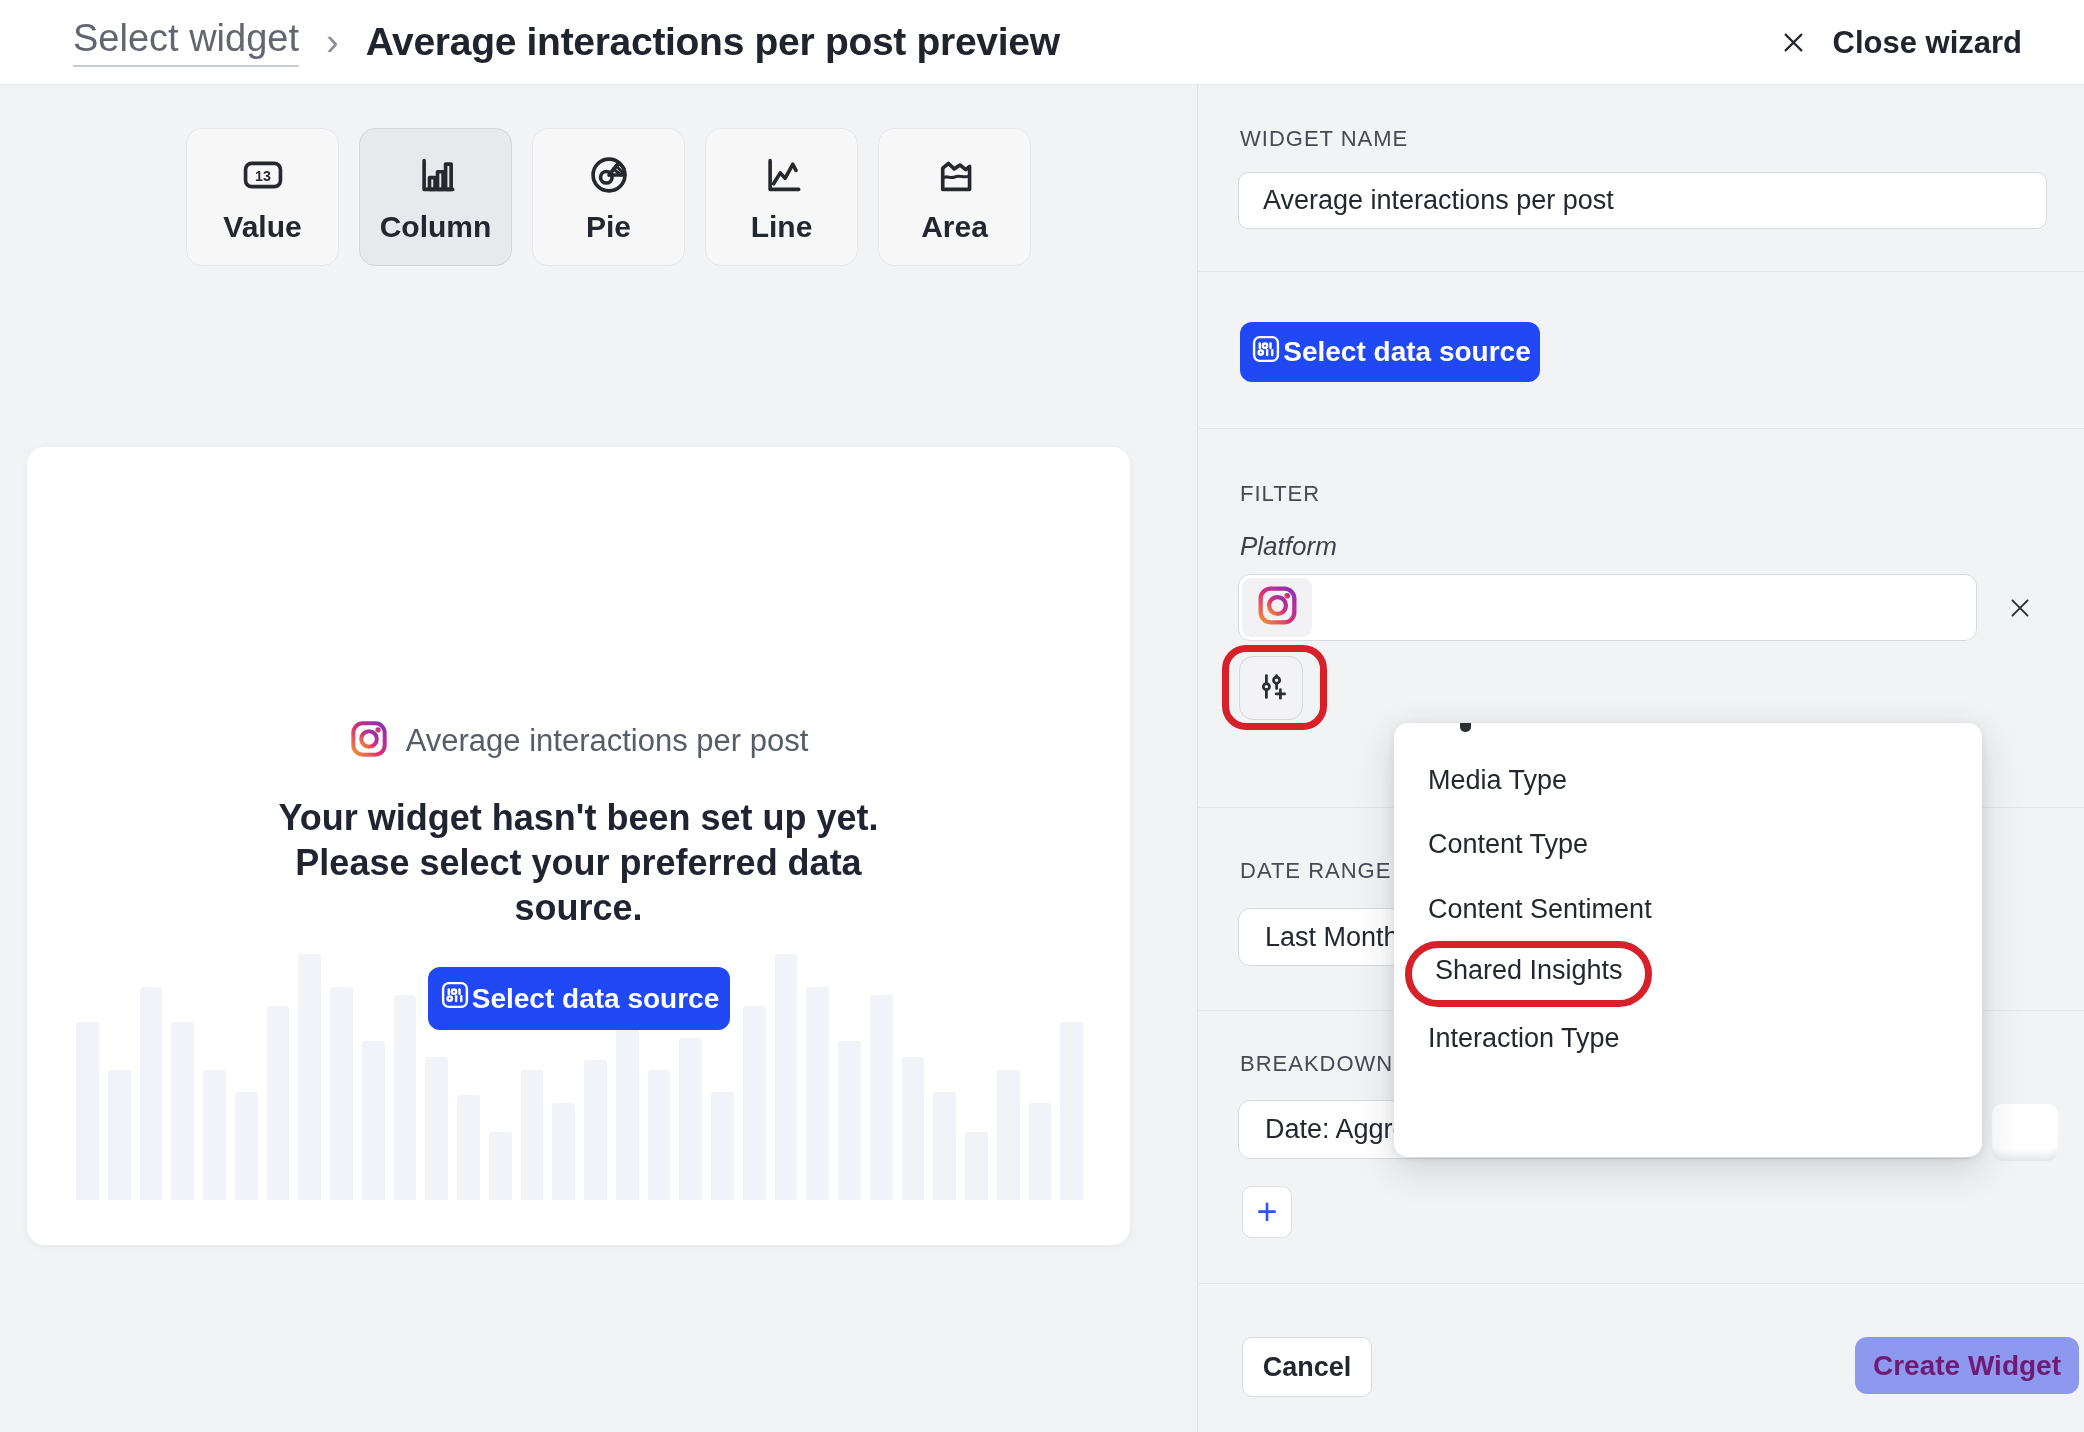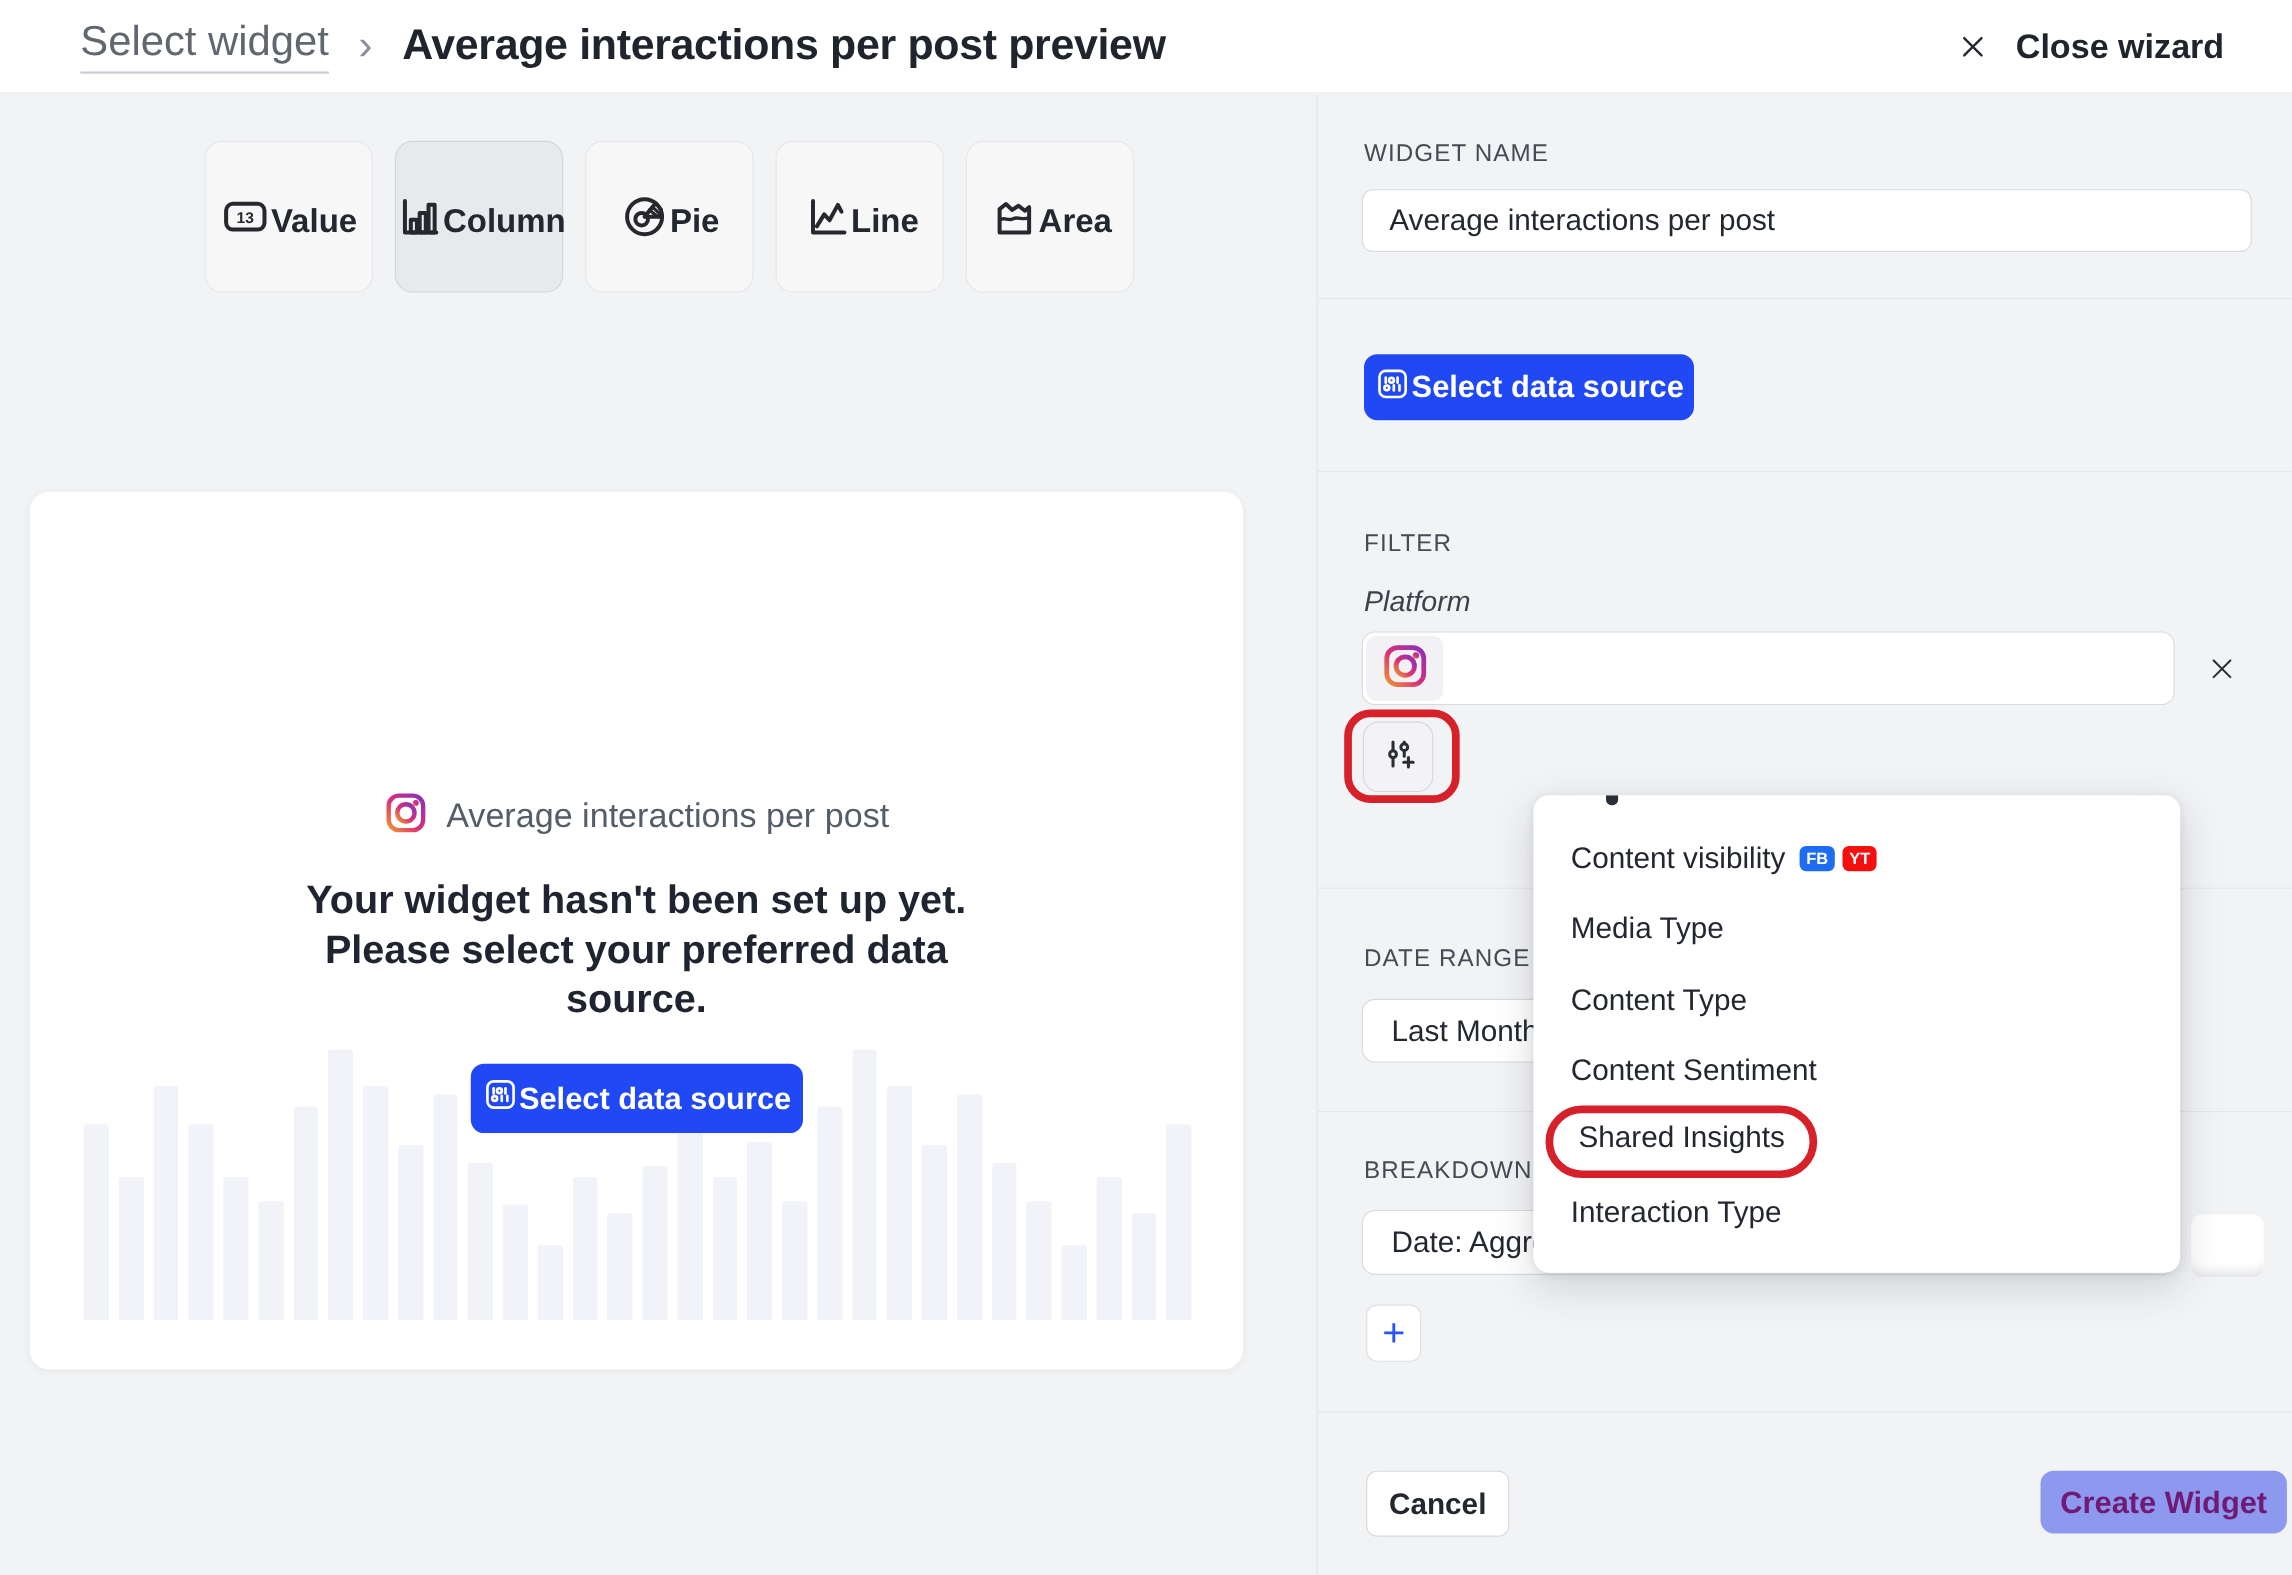--- a/index.html
+++ b/index.html
@@ -15,21 +15,21 @@
   .crumb-chev { margin:0 27px; font-size:38px; color:#8a8f99; }
   .page-title { font-size:39px; font-weight:700; color:#20242c; letter-spacing:-0.3px; }
   .close-wiz { position:absolute; right:62px; top:0; height:85px; display:flex; align-items:center;
                gap:26px; cursor:pointer; }
   .close-wiz svg { display:block; }
   .close-wiz span { font-size:31px; font-weight:700; color:#20242c; }
 
   
   .type-row { position:absolute; left:186px; top:128px; display:flex; gap:20px; z-index:5; }
   .type-btn { width:153px; height:138px; background:#f7f7f8; border:1px solid #e5e7ea; border-radius:16px;
-              display:flex; align-items:center; justify-content:center; cursor:pointer; }
+              display:flex; flex-direction:column; align-items:center; justify-content:center; cursor:pointer; }
   .type-btn.selected { background:#e8e9ec; border-color:#d2d5da; }
   .type-btn .ticon { height:50px; display:flex; align-items:center; }
   .type-btn .tlabel { margin-top:10px; font-size:30px; font-weight:700; color:#23272f; }
 
   
   .card { position:absolute; left:27px; top:447px; width:1103px; height:798px; background:#ffffff;
           border-radius:18px; box-shadow:0 2px 8px rgba(30,35,45,0.05); z-index:4; overflow:hidden; }
   .bars { position:absolute; left:49px; right:47px; bottom:45px; height:270px;
           display:flex; align-items:flex-end; gap:9px; }
   .bars .bar { flex:1; background:#f1f3f8; border-radius:3px 3px 0 0; }
@@ -314,25 +314,20 @@
 
   <div class="hdiv" style="top:1010px;"></div>
   <div class="sec-label" style="top:1051px;">BREAKDOWN</div>
   <div class="bd-extra"></div>
   <div class="select-box bd-select">
     <span class="sel-text">Date: Aggreg</span>
   </div>
 
   <div class="dropdown" id="dropdown">
     <div class="frag"></div>
-  <div class="menu-item">
-        <span>Content visibility</span>
-        <span class="badge first" style="background: rgb(29, 108, 242);">FB</span>
-        <span class="badge" style="background: rgb(246, 15, 15);">YT</span>
-      </div>
       <div class="menu-item">
         <span>Media Type</span>
       </div>
       <div class="menu-item">
         <span>Content Type</span>
       </div>
       <div class="menu-item">
         <span>Content Sentiment</span>
       </div>
       <div class="menu-item">

